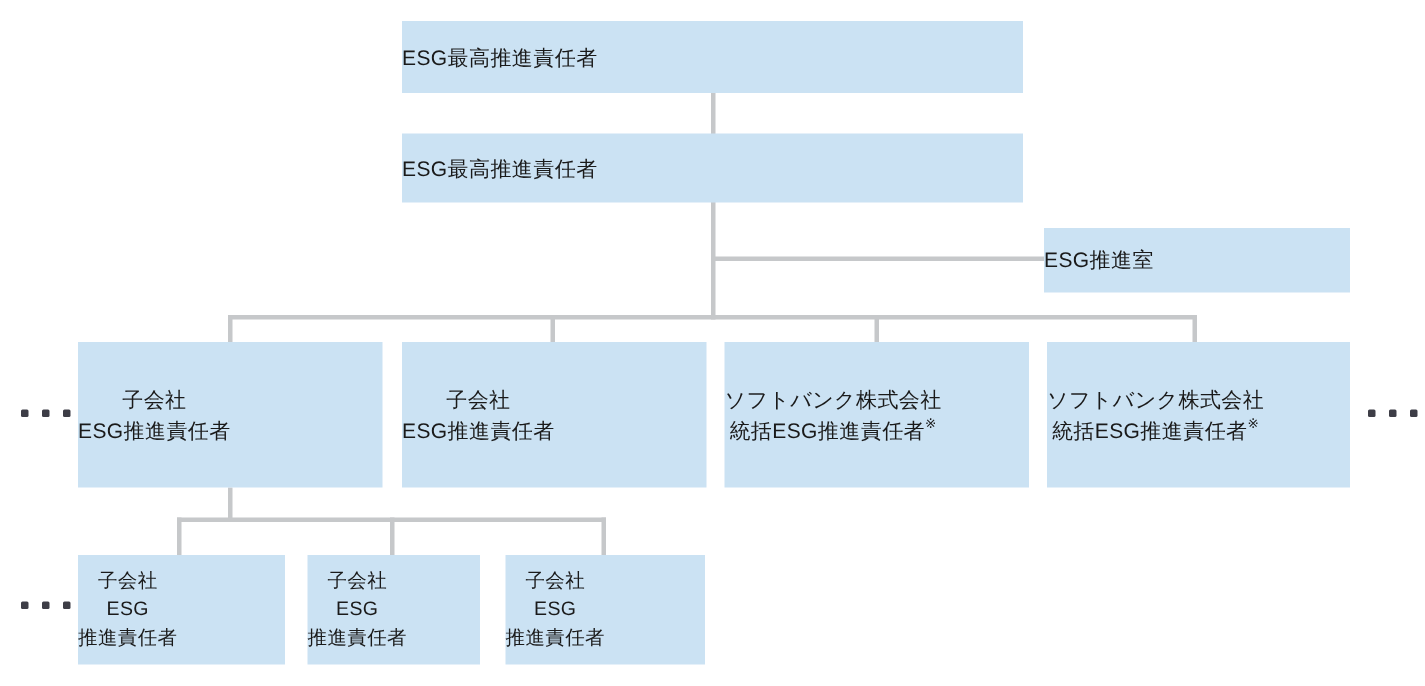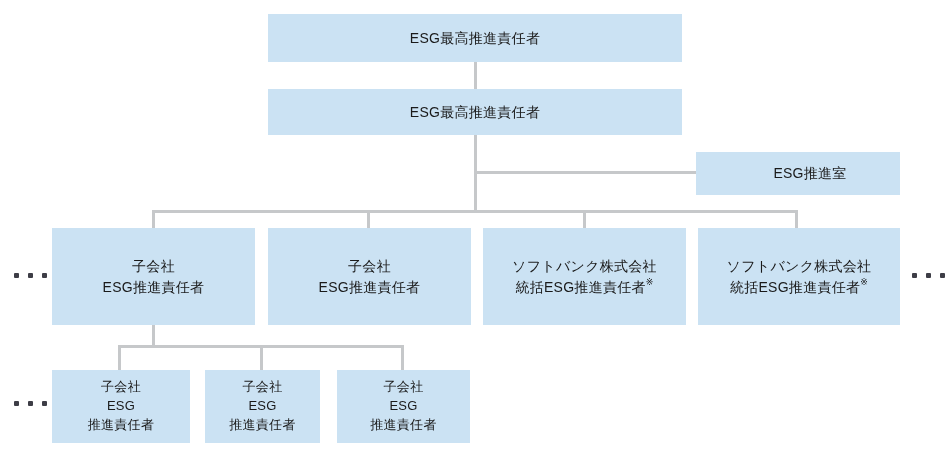--- a/index.html
+++ b/index.html
@@ -20,21 +20,21 @@
     overflow: hidden;
   }
   
   .node {
     position: absolute;
     box-sizing: border-box;
     background: #cbe2f3;
     color: #1a1a1a;
     display: flex;
     align-items: center;
-    justify-content: center;
+    justify-content: flex-start;
     text-align: center;
     line-height: 1.5;
     font-size: 14px;
     letter-spacing: 0.02em;
     white-space: pre-line;
     z-index: 3;
   }
   .node.small {
     font-size: 13px;
     line-height: 1.45;
@@ -97,21 +97,21 @@
   <div class="line v" style="left:401px; top:345px; height:26px;"></div>
 
   <div class="node" style="left:268px; top:14px; width:414px; height:48px;">
     <span>ESG最高推進責任者</span>
   </div>
 
   <div class="node" style="left:268px; top:89px; width:414px; height:46px;">
     <span>ESG最高推進責任者</span>
   </div>
 
-  <div class="node" style="left:696px; top:152px; width:204px; height:43px;padding-left:24px;">
+  <div class="node" style="left:696px; top:152px; width:204px; height:43px;">
     <span>ESG推進室</span>
   </div>
 
   <div class="node" style="left:52px; top:228px; width:203px; height:97px;">
     <span><span>子会社
 ESG推進責任者</span><span class="sup"></span></span>
   </div>
 
   <div class="node" style="left:268px; top:228px; width:203px; height:97px;">
     <span><span>子会社

